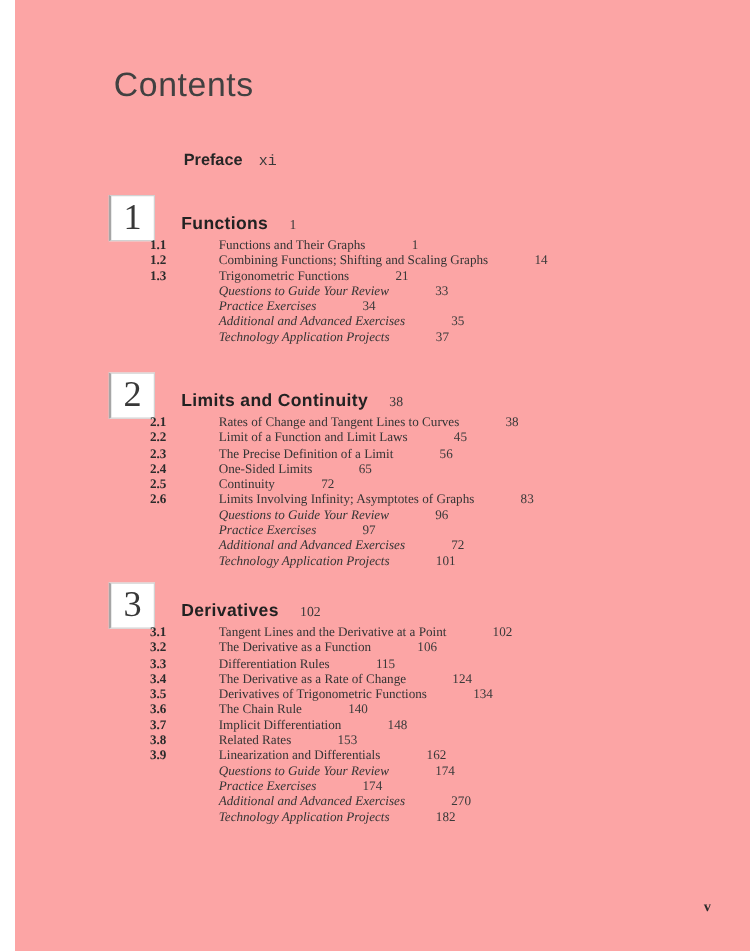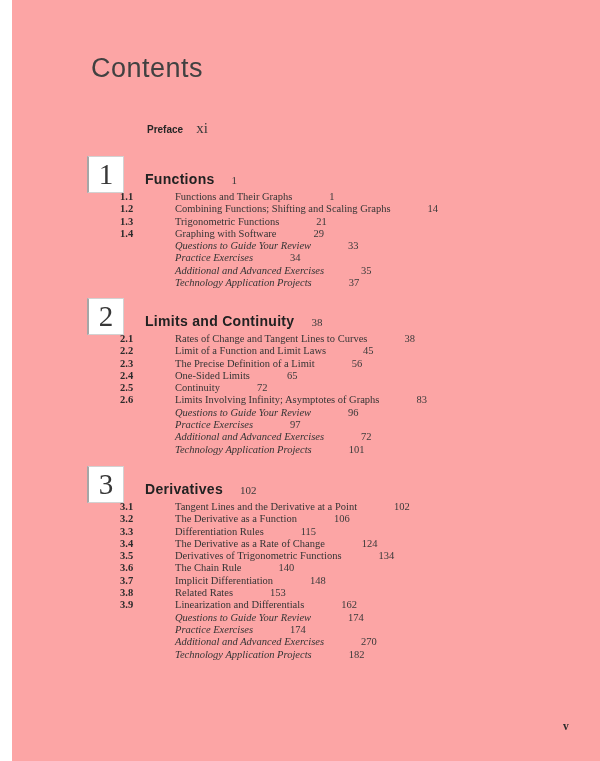--- a/index.html
+++ b/index.html
@@ -19,25 +19,25 @@
     font-size:27px;
     letter-spacing:0.5px;
     color:#414141;
     margin:0;
   }
   .preface-row {
     position:absolute; left:135px; top:119px;
   }
   .preface-label {
     font-family:"Liberation Sans", sans-serif;
-    font-weight:700; font-size:10px; color:#262626;
+    font-weight:700; font-size:13px; color:#262626;
   }
   .preface-page {
-    font-family:Liberation Serif, serif;
-    font-size:15px; color:#3a3a3a; margin-left:13px;
+    font-family:Liberation Mono, monospace;
+    font-size:12px; color:#3a3a3a; margin-left:13px;
   }
   .chapter { position:absolute; left:0; right:0; }
   #chapter-0 { top:156px; }
   #chapter-1 { top:298px; }
   #chapter-2 { top:466px; }
   .chapter-box {
     position:absolute; left:75px; top:0;
     width:34px; height:35px;
     border:1px solid #d2d2d2;
     border-left:2px solid #a6a6a6;
@@ -97,25 +97,20 @@
           <div class="row">
             <span class="num">1.2</span>
             <span class="stitle">Combining Functions; Shifting and Scaling Graphs</span>
             <span class="pg">14</span>
           </div>
           <div class="row">
             <span class="num">1.3</span>
             <span class="stitle">Trigonometric Functions</span>
             <span class="pg">21</span>
           </div>
-          <div class="row">
-            <span class="num">1.4</span>
-            <span class="stitle">Graphing with Software</span>
-            <span class="pg">29</span>
-          </div>
           <div class="row italic">
             <span class="num"></span>
             <span class="stitle">Questions to Guide Your Review</span>
             <span class="pg">33</span>
           </div>
           <div class="row italic">
             <span class="num"></span>
             <span class="stitle">Practice Exercises</span>
             <span class="pg">34</span>
           </div>

